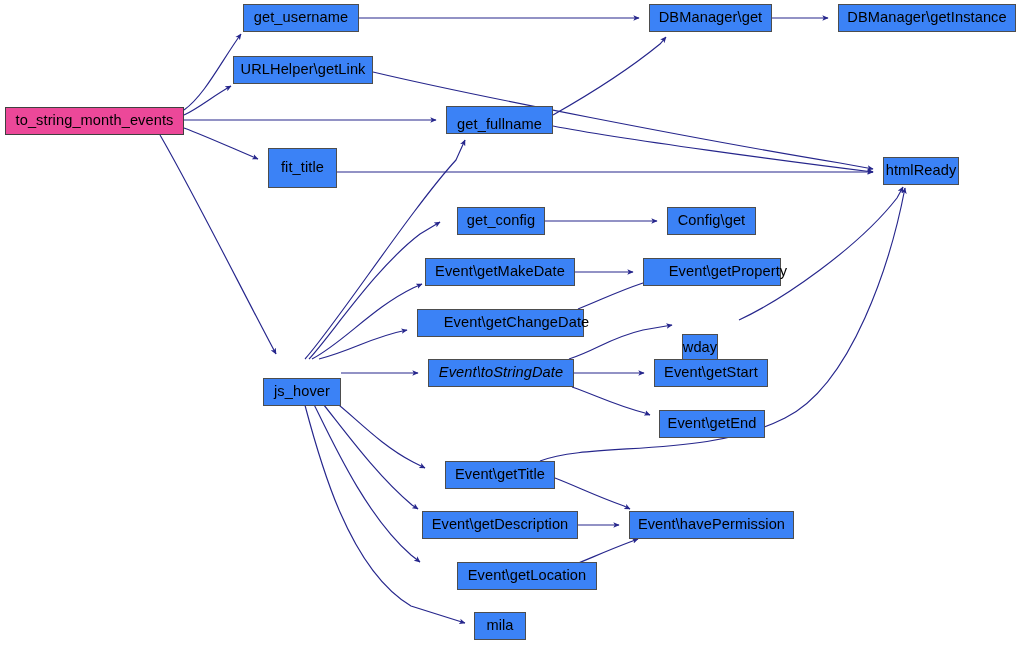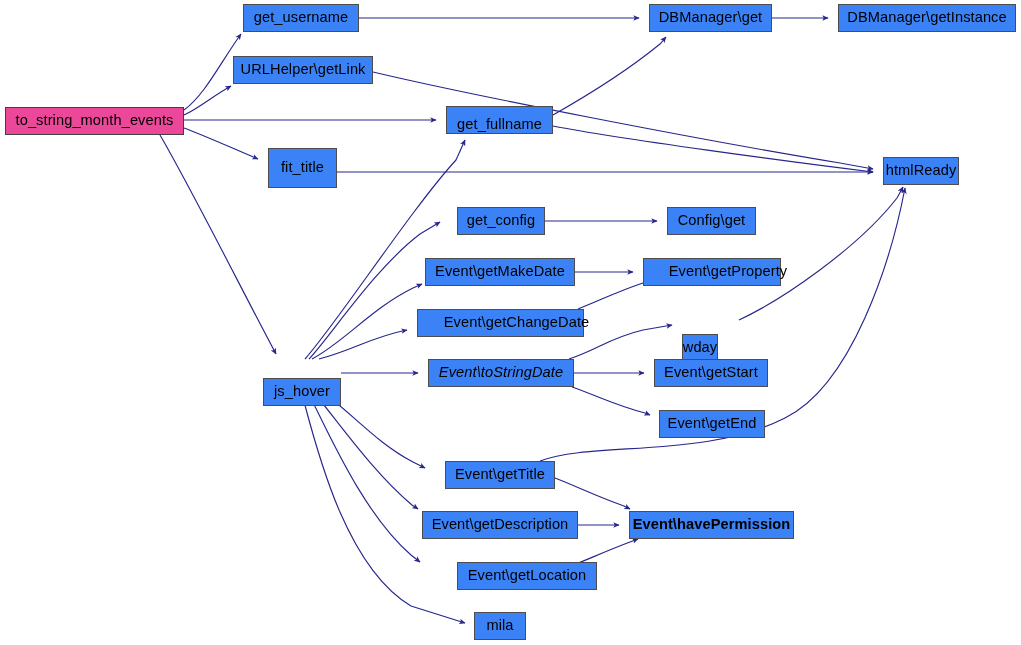--- a/index.html
+++ b/index.html
@@ -145,21 +145,21 @@
       </div>
       <div class="gnode" style="left: 659px; top: 410px; width: 106px; height: 28px;">
         <span class="gnode-label">Event\getEnd</span>
       </div>
       <div class="gnode" style="left: 445px; top: 461px; width: 110px; height: 28px;">
         <span class="gnode-label">Event\getTitle</span>
       </div>
       <div class="gnode" style="left: 422px; top: 511px; width: 156px; height: 28px;">
         <span class="gnode-label">Event\getDescription</span>
       </div>
-      <div class="gnode" style="left: 629px; top: 511px; width: 165px; height: 28px; font-weight: bold;">
+      <div class="gnode" style="left: 629px; top: 511px; width: 165px; height: 28px;">
         <span class="gnode-label">Event\havePermission</span>
       </div>
       <div class="gnode" style="left: 431px; top: 562px; width: 140px; height: 28px; margin-left: 26px;">
         <span class="gnode-label">Event\getLocation</span>
       </div>
       <div class="gnode" style="left: 474px; top: 612px; width: 52px; height: 28px;">
         <span class="gnode-label">mila</span>
       </div>
     </div>
 </div>

